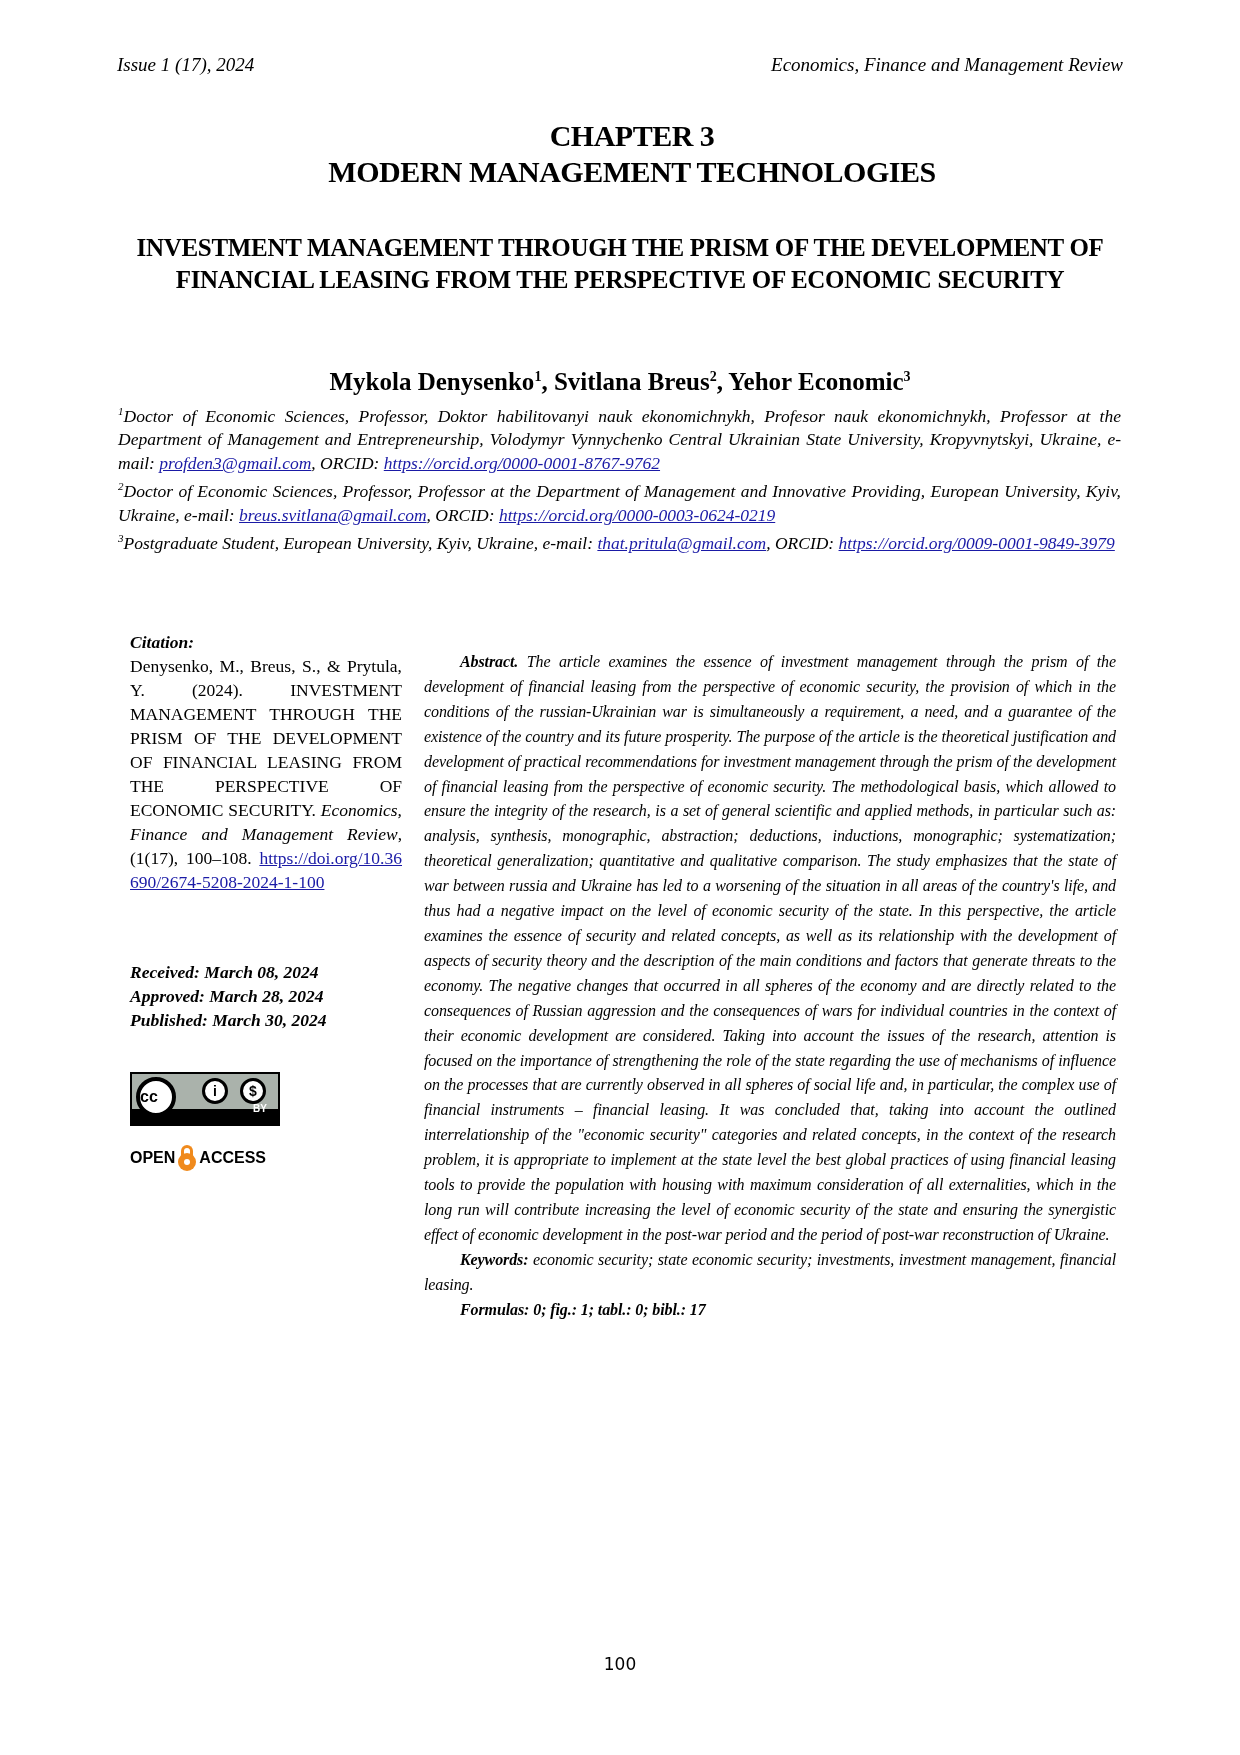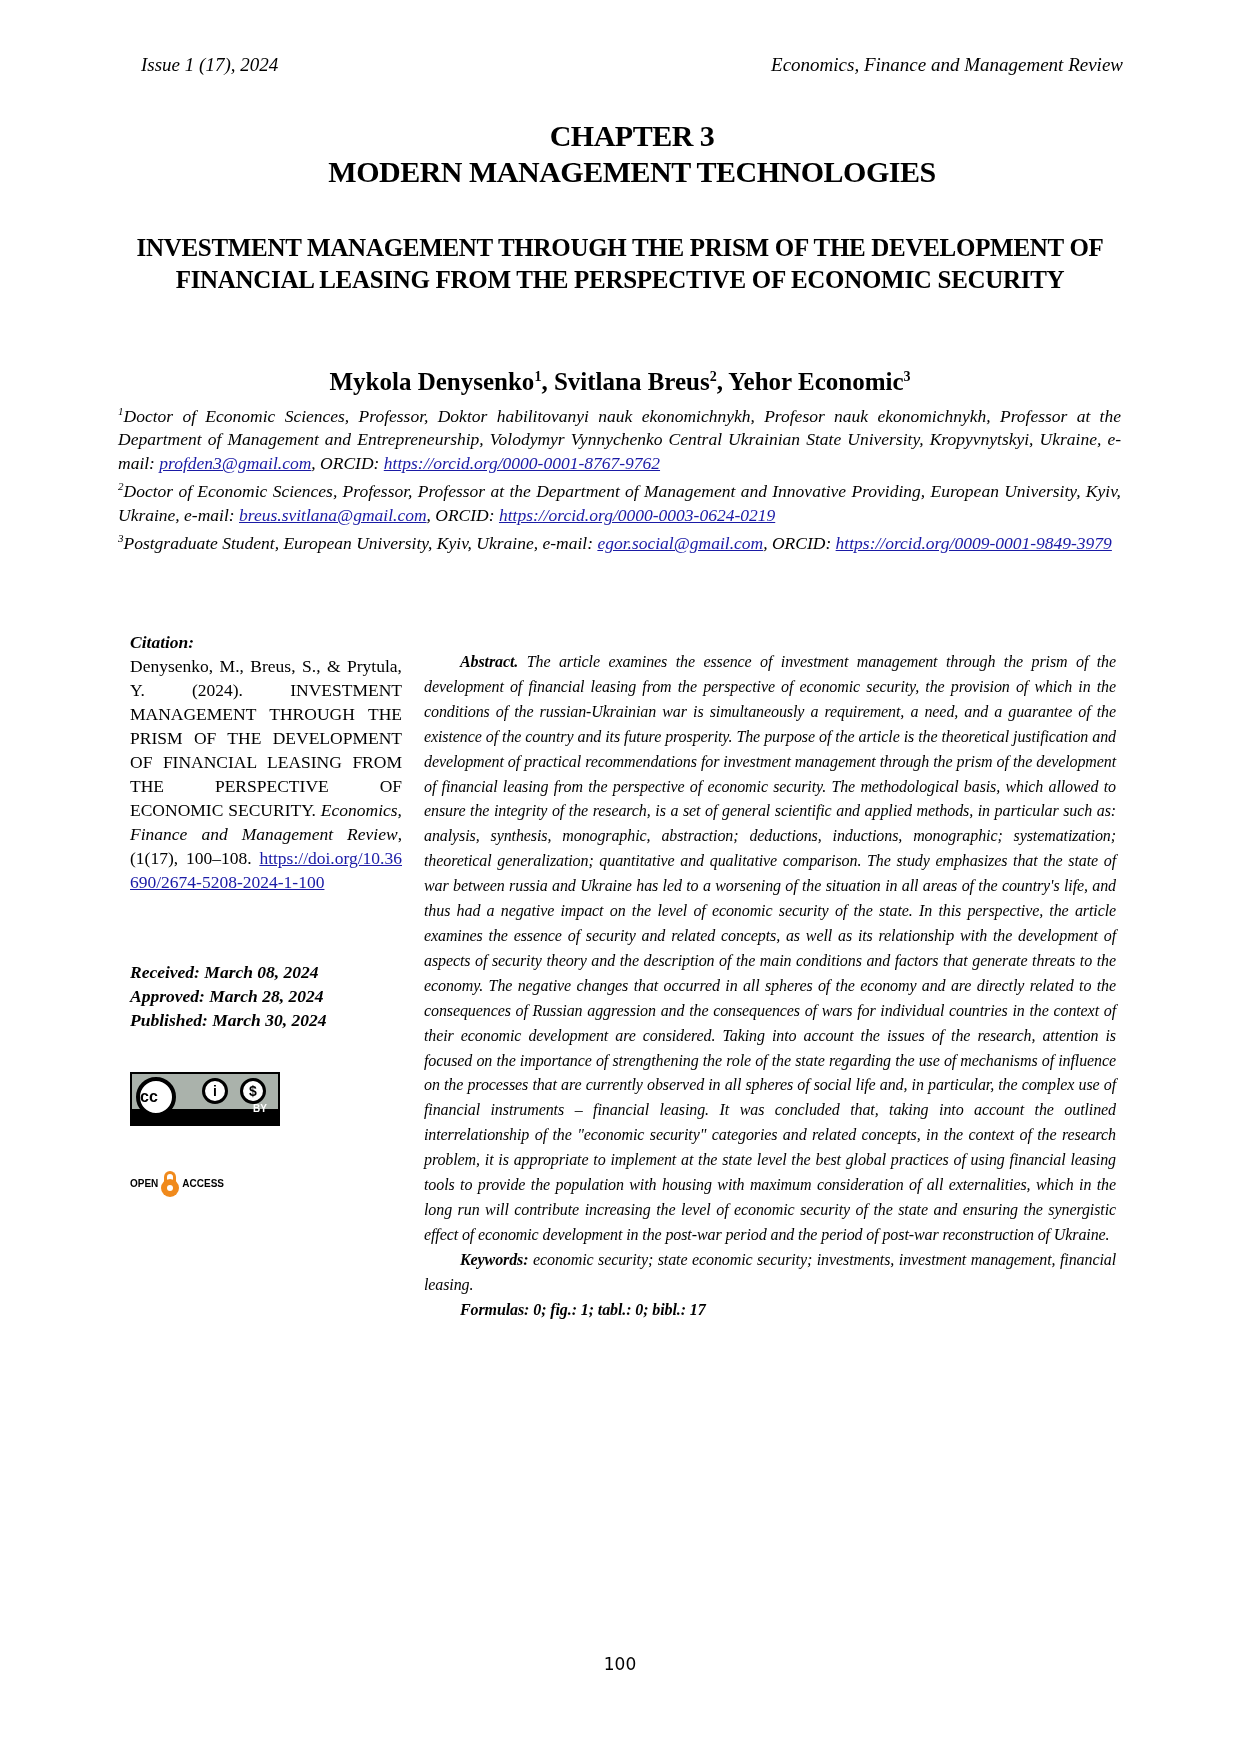--- a/index.html
+++ b/index.html
@@ -1,19 +1,19 @@
 <!DOCTYPE html>
 <html><head>
 <meta charset="utf-8">
 <style>
   html, body { margin: 0; padding: 0; background: #ffffff; }
   body { width: 1240px; height: 1755px; position: relative; overflow: hidden; color: #000; font-family: "Liberation Serif", serif; }
   a { color: #1a1aa6; text-decoration: underline; }
 
-  .running-header { position: absolute; top: 54px; left: 117px; right: 117px; display: flex; justify-content: space-between; font-style: italic; font-size: 19px; margin-left: 24px; }
+  .running-header { position: absolute; top: 54px; left: 117px; right: 117px; display: flex; justify-content: space-between; font-style: italic; font-size: 19px; }
 
   .chapter { position: absolute; top: 118px; left: 0; width: 1240px; text-align: center; font-weight: bold; font-size: 30px; line-height: 36px; letter-spacing: -0.5px; padding-left: 12px; }
 
   .title { position: absolute; top: 232px; left: 120px; width: 1000px; text-align: center; font-weight: bold; font-size: 25px; line-height: 32px; letter-spacing: -0.3px; }
 
   .authors { position: absolute; top: 368px; left: 0; width: 1240px; text-align: center; font-weight: bold; font-size: 25px; }
   .authors sup { font-size: 14px; }
 
   .affiliations { position: absolute; top: 400px; left: 118px; width: 1003px; font-style: italic; font-size: 17.5px; line-height: 23.5px; text-align: justify; }
   .affiliations p { margin: 0; }
@@ -27,21 +27,21 @@
   .cc-badge .bottom { position: absolute; left: 0; right: 0; bottom: 0; height: 15px; background: #000; }
   .cc-badge .cc { position: absolute; left: 4px; top: 3px; width: 40px; height: 40px; border-radius: 50%; background: #fff; border: 4px solid #000; box-sizing: border-box; font-family: "Liberation Sans", sans-serif; font-weight: bold; font-size: 16px; line-height: 32px; text-align: left; }
   .cc-badge .by-ic, .cc-badge .nc-ic { position: absolute; top: 4px; width: 26px; height: 26px; border-radius: 50%; background: #fff; border: 3px solid #000; box-sizing: border-box; font-family: "Liberation Sans", sans-serif; font-weight: bold; font-size: 14px; line-height: 20px; text-align: center; }
   .cc-badge .by-ic { left: 70px; }
   .cc-badge .nc-ic { left: 108px; }
   .cc-badge .lbl { position: absolute; bottom: 8px; color: #fff; font-family: "Liberation Sans", sans-serif; font-weight: bold; font-size: 10px; line-height: 15px; padding-left: 48px; }
   .cc-badge .lbl.by { left: 73px; }
   .cc-badge .lbl.nc { left: 110px; }
 
   .oa-text { margin-top: 26px !important; }
-  .open-access { margin-top: 45px; display: flex; align-items: center; font-family: "Liberation Sans", sans-serif; font-weight: bold; font-size: 10px; }
+  .open-access { margin-top: 19px; display: flex; align-items: center; font-family: "Liberation Sans", sans-serif; font-weight: bold; font-size: 16px; }
   .oa-lock { width: 18px; height: 26px; position: relative; margin: 0 3px; }
   .oa-lock .shackle { position: absolute; top: 0; left: 3px; width: 12px; height: 12px; border: 3px solid #f08a1c; border-bottom: none; border-radius: 8px 8px 0 0; box-sizing: border-box; }
   .oa-lock .body { position: absolute; bottom: 0; left: 0; width: 18px; height: 18px; border-radius: 50%; background: #f08a1c; }
   .oa-lock .body::after { content: ""; position: absolute; left: 6px; top: 6px; width: 6px; height: 6px; border-radius: 50%; background: #fff; }
 
   .abstract { position: absolute; top: 650px; left: 424px; width: 692px; font-style: italic; font-size: 16px; line-height: 24.9px; text-align: justify; letter-spacing: -0.1px; }
   .abstract p { margin: 0; text-indent: 36px; }
   .abstract b { font-style: italic; }
   .abstract .kw b { font-style: normal; }
   .abstract .jel, .abstract .formulas { font-weight: bold; }
@@ -63,21 +63,21 @@
 
 <div class="title">INVESTMENT MANAGEMENT THROUGH THE PRISM OF THE DEVELOPMENT OF FINANCIAL LEASING FROM THE PERSPECTIVE OF ECONOMIC SECURITY</div>
 
 <div class="authors">
   <span>Mykola Denysenko</span><sup>1</sup><span>, </span><span>Svitlana Breus</span><sup>2</sup><span>, </span><span>Yehor Economic</span><sup>3</sup>
 </div>
 
 <div class="affiliations">
   <p><sup>1</sup><span>Doctor of Economic Sciences, Professor, Doktor habilitovanyi nauk ekonomichnykh, Profesor nauk ekonomichnykh, Professor at the Department of Management and Entrepreneurship, Volodymyr Vynnychenko Central Ukrainian State University, Kropyvnytskyi, Ukraine, e-mail: </span><a href="#">profden3@gmail.com</a><span>, ORCID: </span><a href="#">https://orcid.org/0000-0001-8767-9762</a></p>
   <p><sup>2</sup><span>Doctor of Economic Sciences, Professor, Professor at the Department of Management and Innovative Providing, European University, Kyiv, Ukraine, e-mail: </span><a href="#">breus.svitlana@gmail.com</a><span>, ORCID: </span><a href="#">https://orcid.org/0000-0003-0624-0219</a></p>
-  <p><sup>3</sup><span>Postgraduate Student, European University, Kyiv, Ukraine, e-mail: </span><a href="#">egor.social@gmail.com</a><span>, ORCID: </span><a href="#">https://orcid.org/0009-0001-9849-3979</a></p>
+  <p><sup>3</sup><span>Postgraduate Student, European University, Kyiv, Ukraine, e-mail: </span><a href="#">that.pritula@gmail.com</a><span>, ORCID: </span><a href="#">https://orcid.org/0009-0001-9849-3979</a></p>
 </div>
 
 <div class="sidebar">
   <p class="citation-label">Citation:</p>
   <p><span>Denysenko, M., Breus, S., &amp; Prytula, Y. (2024). INVESTMENT MANAGEMENT THROUGH THE PRISM OF THE DEVELOPMENT OF FINANCIAL LEASING FROM THE PERSPECTIVE OF ECONOMIC SECURITY. </span><i>Economics, Finance and Management Review</i><span>, (1(17), 100–108.</span> <a href="#" style="word-break: break-all;">https://doi.org/10.36690/2674-5208-2024-1-100</a></p>
   <p class="dates">
     <span>Received: March 08, 2024</span><br>
     <span>Approved: March 28, 2024</span><br>
     <span>Published: March 30, 2024</span>
   </p>

